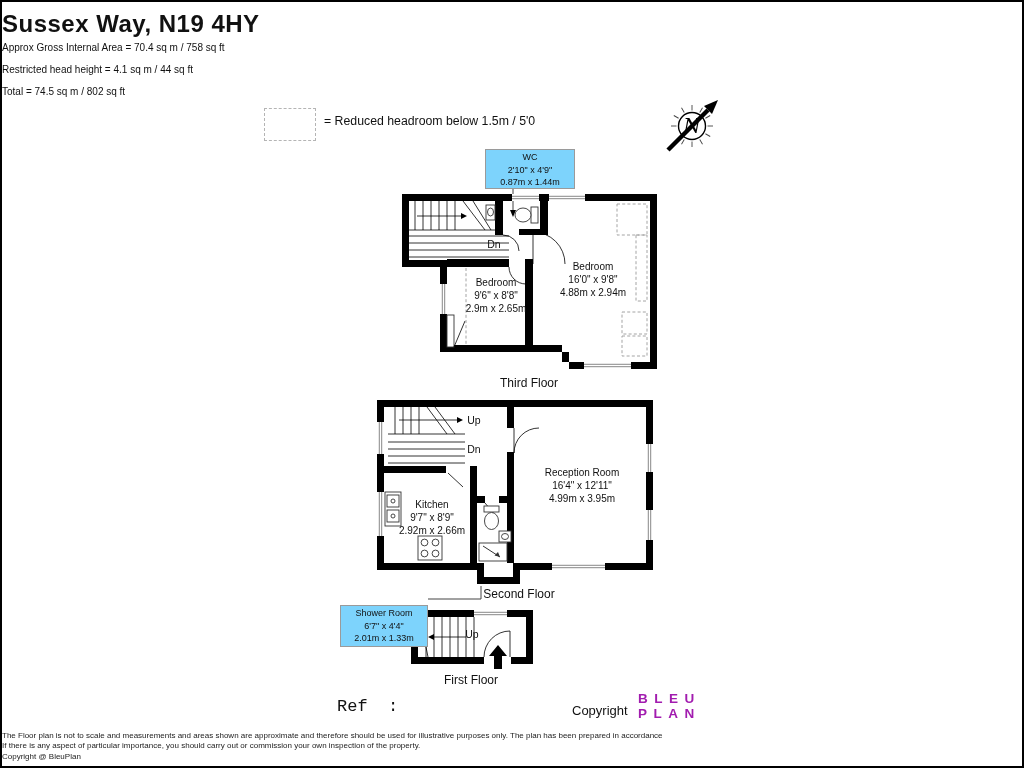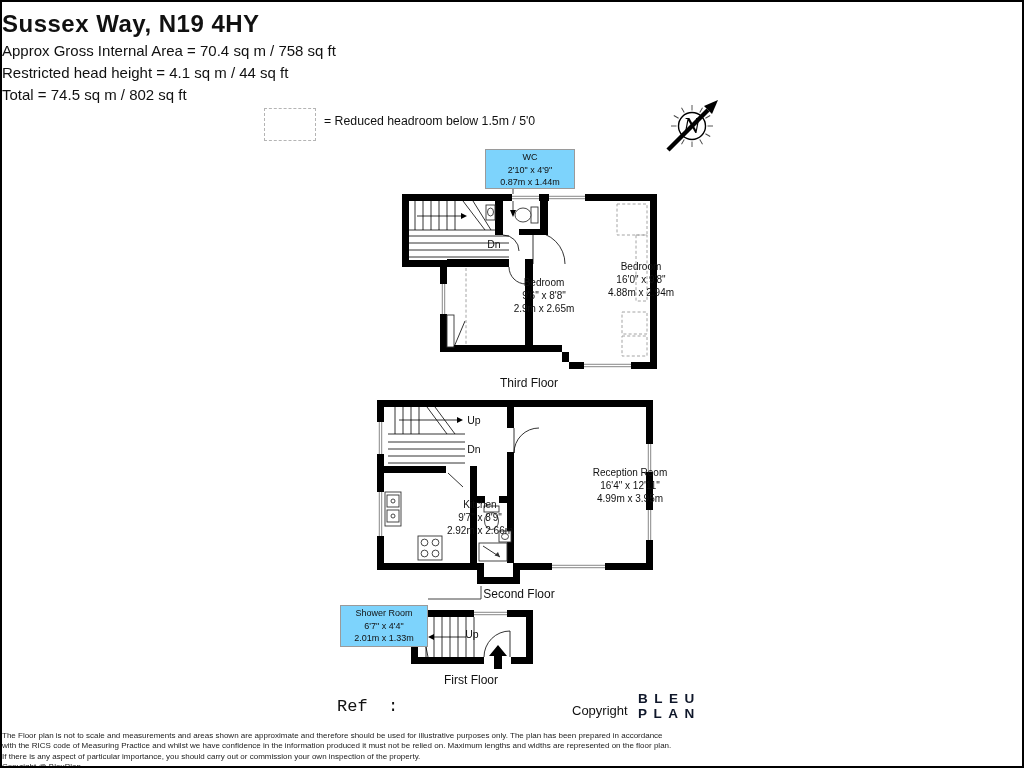--- a/index.html
+++ b/index.html
@@ -1,26 +1,26 @@
 <!DOCTYPE html>
 <html><head>
 <meta charset="utf-8">
 <style>
   html,body{margin:0;padding:0;background:#fff;}
   .page{position:relative;width:1024px;height:768px;background:#fff;border:2px solid #000;box-sizing:border-box;overflow:hidden;font-family:"Liberation Sans",sans-serif;color:#111;}
   .abs{position:absolute;}
   .ctr{left:0;width:1020px;}
   .title{top:8px;font-size:24px;font-weight:bold;letter-spacing:.5px;}
-  .sub{font-size:15px;}
+  .sub{font-size:10px;}
   .legend-box{left:262px;top:106px;width:50px;height:31px;border:1px dashed #b4b4b4;background:#fff;}
   .legend-text{left:322px;top:112px;font-size:12.3px;}
   .callout{border:1px solid #9a9a9a;background:#7dd3fc;text-align:center;font-size:9px;line-height:12.5px;padding-top:1px;box-sizing:border-box;}
   .wc-callout{left:483px;top:147px;width:90px;height:40px;}
   .shower-callout{left:338px;top:587px;width:88px;height:42px;margin-top:16px;}
-  .room-label{width:120px;text-align:center;font-size:10px;line-height:12.8px;color:#111;padding-left:48px;}
+  .room-label{width:120px;text-align:center;font-size:10px;line-height:12.8px;color:#111;}
   .floor-label{width:120px;text-align:center;font-size:12px;}
   .stair-label{width:30px;text-align:center;font-size:10.5px;}
   .footer-ref{left:335px;top:695px;font-size:17px;white-space:pre;font-family:Liberation Mono, monospace;}
   .footer-copy{left:570px;top:701px;font-size:13px;}
   .logo{left:636px;top:690px;font-size:13.5px;font-weight:bold;letter-spacing:6.5px;line-height:14.5px;}
   .disclaimer{top:729px;font-size:8px;line-height:10.3px;color:#222;}
   svg{position:absolute;left:0;top:0;}
   .wall{fill:#000;fill-rule:evenodd;}
   .thin{stroke:#000;stroke-width:0.8;fill:none;}
   .fix{stroke:#333;stroke-width:0.9;fill:#fff;}
@@ -271,25 +271,24 @@
   </div>
   <div class="abs stair-label" style="left:457px;top:412px">Up</div>
   <div class="abs stair-label" style="left:457px;top:441px">Dn</div>
   <div class="abs floor-label" style="left:457px;top:585px">Second Floor</div>
 
   <div class="abs stair-label" style="left:455px;top:626px">Up</div>
   <div class="abs floor-label" style="left:409px;top:671px">First Floor</div>
 
   <div class="abs footer-ref">Ref  :</div>
   <div class="abs footer-copy">Copyright</div>
-  <div class="abs logo" style="color: #0f172a;">
+  <div class="abs logo" style="color: #a21caf;">
     <div>BLEU</div>
     <div>PLAN</div>
   </div>
 
   <div class="abs ctr disclaimer">
     <div>The Floor plan is not to scale and measurements and areas shown are approximate and therefore should be used for illustrative purposes only. The plan has been prepared in accordance</div>
-    <div>with the RICS code of Measuring Practice and whilst we have confidence in the information produced it must not be relied on. Maximum lengths and widths are represented on the floor plan.</div>
     <div>If there is any aspect of particular importance, you should carry out or commission your own inspection of the property.</div>
     <div>Copyright @ BleuPlan</div>
   </div>
 
 </div>
 
 </body></html>

